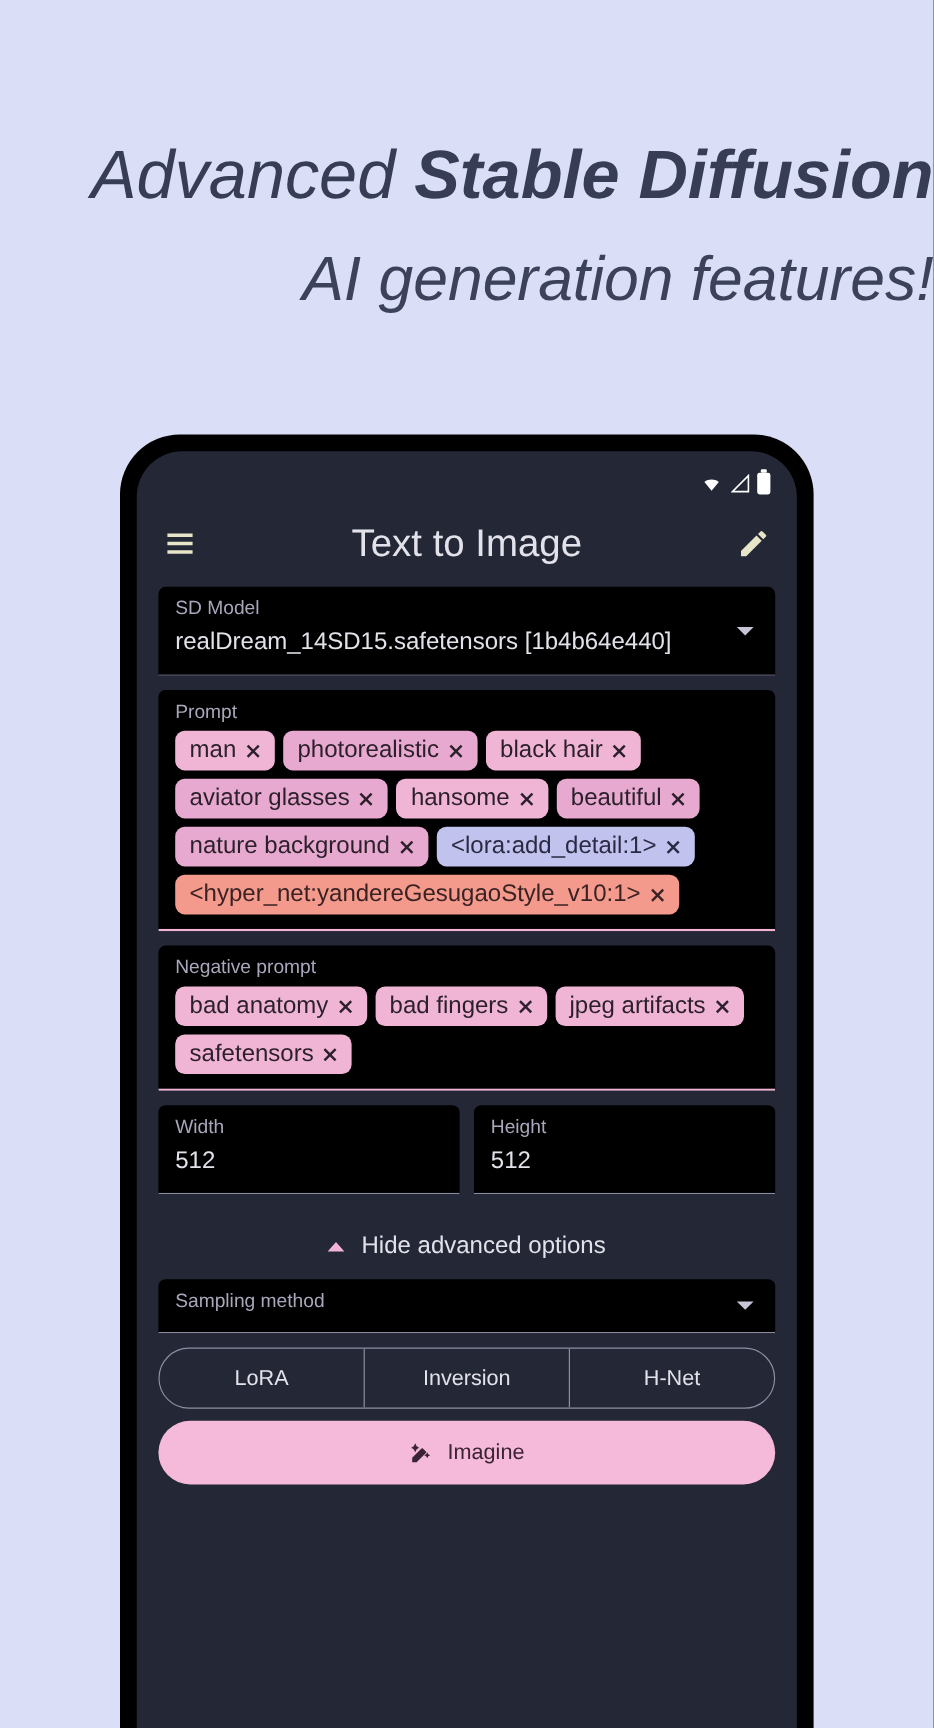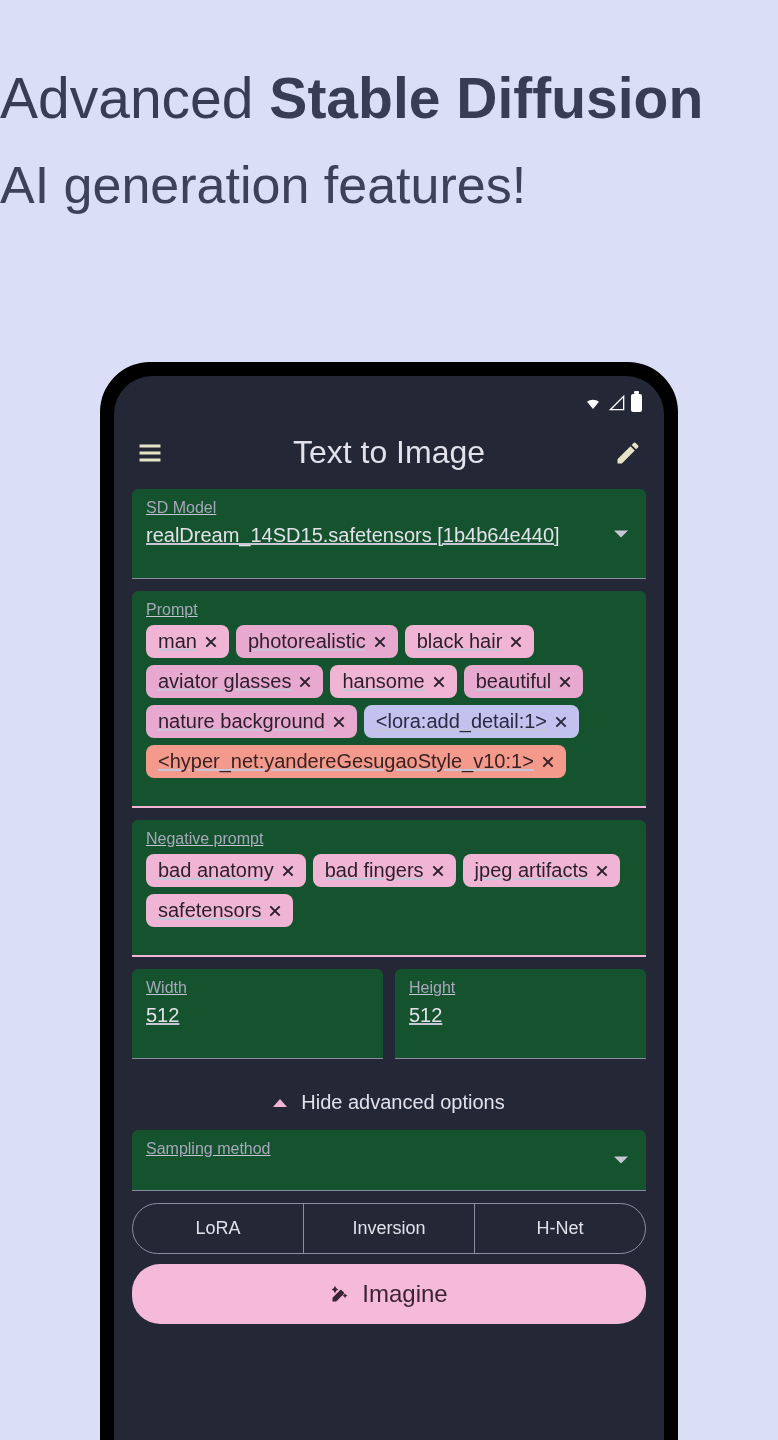--- a/index.html
+++ b/index.html
@@ -4,23 +4,24 @@
 <style>
 * { margin: 0; padding: 0; box-sizing: border-box; }
 body {
   background: #dadff7;
   width: 778px;
   height: 1440px;
   font-family: -apple-system, BlinkMacSystemFont, 'Segoe UI', sans-serif;
   overflow: hidden;
 }
 .headline {
-  text-align: left;
-  padding-top: 67px;
+  text-align: right;
+  padding-top: 115px;
   color: #373d54;
+  font-style: italic;
 }
 .headline-1 { font-size: 57px; font-weight: 400; line-height: 1.1; }
 .headline-1 .bold { font-weight: 700; }
 .headline-2 { font-size: 52px; font-weight: 400; margin-top: 25px; color: #3c4259; }
 
 .phone {
   position: absolute;
   left: 100px;
   top: 362px;
   width: 578px;
@@ -54,27 +55,26 @@
   display: flex;
   align-items: center;
   justify-content: space-between;
   padding: 12px 22px 18px;
 }
 .hamburger, .pencil { width: 28px; height: 28px; color: #e7e5c7; cursor: pointer; }
 .title { font-size: 32px; font-weight: 400; color: #e3e2ea; }
 
 .content { padding: 0 18px; }
 .field {
-  background: #14532d;
+  background: #000000;
   border-bottom: 1px solid #8a8aa0;
   border-radius: 6px 6px 0 0;
-  padding: 10px 14px 28px;
+  padding: 10px 14px 12px;
   margin-bottom: 12px;
   position: relative;
-  text-decoration: underline;
 }
 .field-label { font-size: 16px; color: #a8a7bb; margin-bottom: 4px; }
 .field-value { font-size: 20px; color: #e3e2ea; line-height: 1.45; }
 .dropdown-arrow {
   position: absolute; right: 18px; top: 50%; transform: translateY(-50%);
   width: 0; height: 0; border-left: 7px solid transparent; border-right: 7px solid transparent;
   border-top: 7px solid #c7c6d8;
 }
 
 .field-prompt { border-bottom: 2px solid #f1b4d4; }
@@ -111,21 +111,21 @@
 .segmented .seg {
   flex: 1; text-align: center; padding: 14px 0; font-size: 18px;
   color: #e3e2ea; border-right: 1.5px solid #8e8da4; cursor: pointer;
 }
 .segmented .seg:last-child { border-right: none; }
 
 .imagine-btn {
   background: #f5b9da; color: #3a2333;
   border-radius: 28px; padding: 16px 0;
   display: flex; align-items: center; justify-content: center; gap: 12px;
-  font-size: 24px; font-weight: 500; cursor: pointer;
+  font-size: 18px; font-weight: 500; cursor: pointer;
 }
 .wand { width: 20px; height: 20px; }
 </style>
 </head>
 <body>
 
 <div class="headline">
   <div class="headline-1">
     <span>Advanced </span><span class="bold">Stable Diffusion</span>
   </div>

